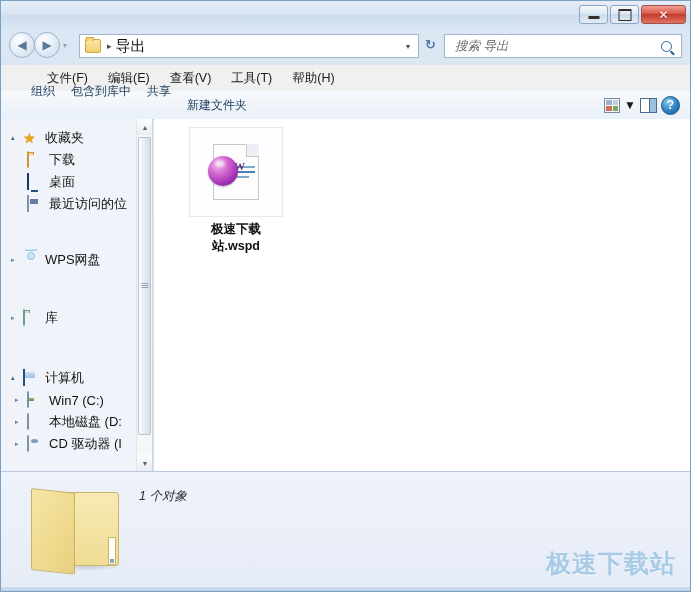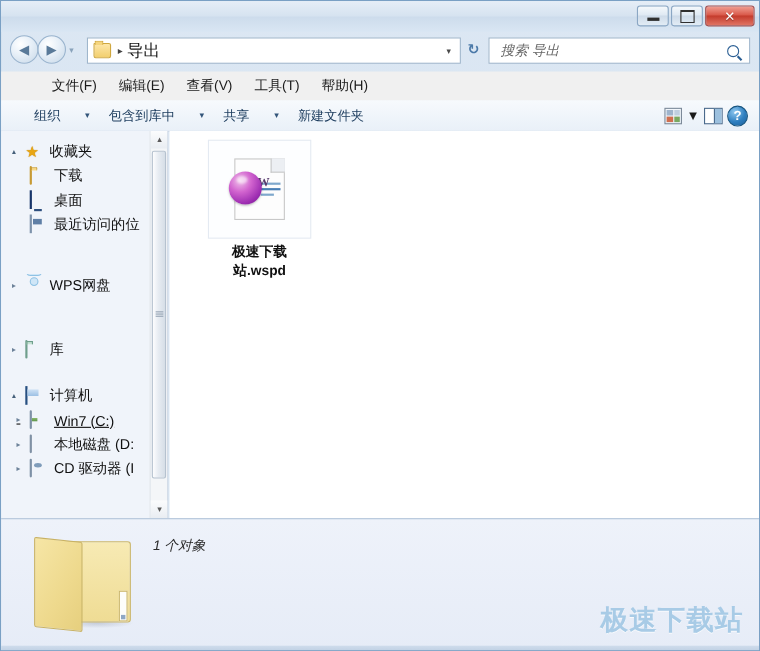--- a/index.html
+++ b/index.html
@@ -99,21 +99,21 @@
   .menubar .mi{font-size:12.5px;color:#1a1a1a;padding:3px 9px;margin-left:2px;}
   .menubar .mi:first-child{margin-left:10px;}
 
   
   .toolbar{
     position:absolute;left:0;top:90px;width:691px;height:28px;
     background:linear-gradient(180deg,#f7fafd 0%,#e9f0f8 100%);
     border-bottom:1px solid #bfd0e0;
     display:flex;align-items:center;
   }
-  .tb{font-size:12px;color:#1a3a5c;padding:3px 8px;display:flex;align-items:center;gap:21px;}
+  .tb{font-size:12px;color:#1a3a5c;padding:3px 8px;display:flex;align-items:center;gap:21px;flex-direction:column;}
   .tb:first-child{margin-left:22px;}
   .tb .car{font-size:7px;color:#33557a;}
   .tbright{margin-left:auto;display:flex;align-items:center;gap:4px;margin-right:12px;}
   .viewicon{width:16px;height:15px;display:grid;grid-template-columns:1fr 1fr;
     grid-template-rows:1fr 1fr;gap:1px;border:1px solid #7d8a99;padding:1px;box-sizing:border-box;}
   .viewicon i{display:block;}
   .viewicon i:nth-child(1){background:#9fb4cc;}
   .viewicon i:nth-child(2){background:#bfcfe0;}
   .viewicon i:nth-child(3){background:#cf6f4f;}
   .viewicon i:nth-child(4){background:#7aa860;}
@@ -378,27 +378,27 @@
         <span class="navicon"><span class="ic-cloud"></span></span>
         <span class="ntxt">WPS网盘</span>
       </div>
 
       <div class="navitem root" style="margin-top:36px;">
         <span class="exp">▸</span>
         <span class="navicon"><span class="ic-lib"></span></span>
         <span class="ntxt">库</span>
       </div>
 
-      <div class="navitem root" style="margin-top:20px;">
+      <div class="navitem root" style="margin-top:38px;">
         <span class="exp open">▴</span>
         <span class="navicon"><span class="ic-pc"></span></span>
         <span class="ntxt">计算机</span>
       </div>
 
-      <div class="navitem child" style="padding-left:14px;text-decoration:underline;">
+      <div class="navitem child" style="padding-left:14px;">
         <span class="exp">▸</span>
         <span class="navicon"><span class="ic-hdd"></span></span>
         <span class="ntxt">Win7 (C:)</span>
       </div>
 
       <div class="navitem child" style="padding-left:14px;">
         <span class="exp">▸</span>
         <span class="navicon"><span class="ic-disk"></span></span>
         <span class="ntxt">本地磁盘 (D:</span>
       </div>

